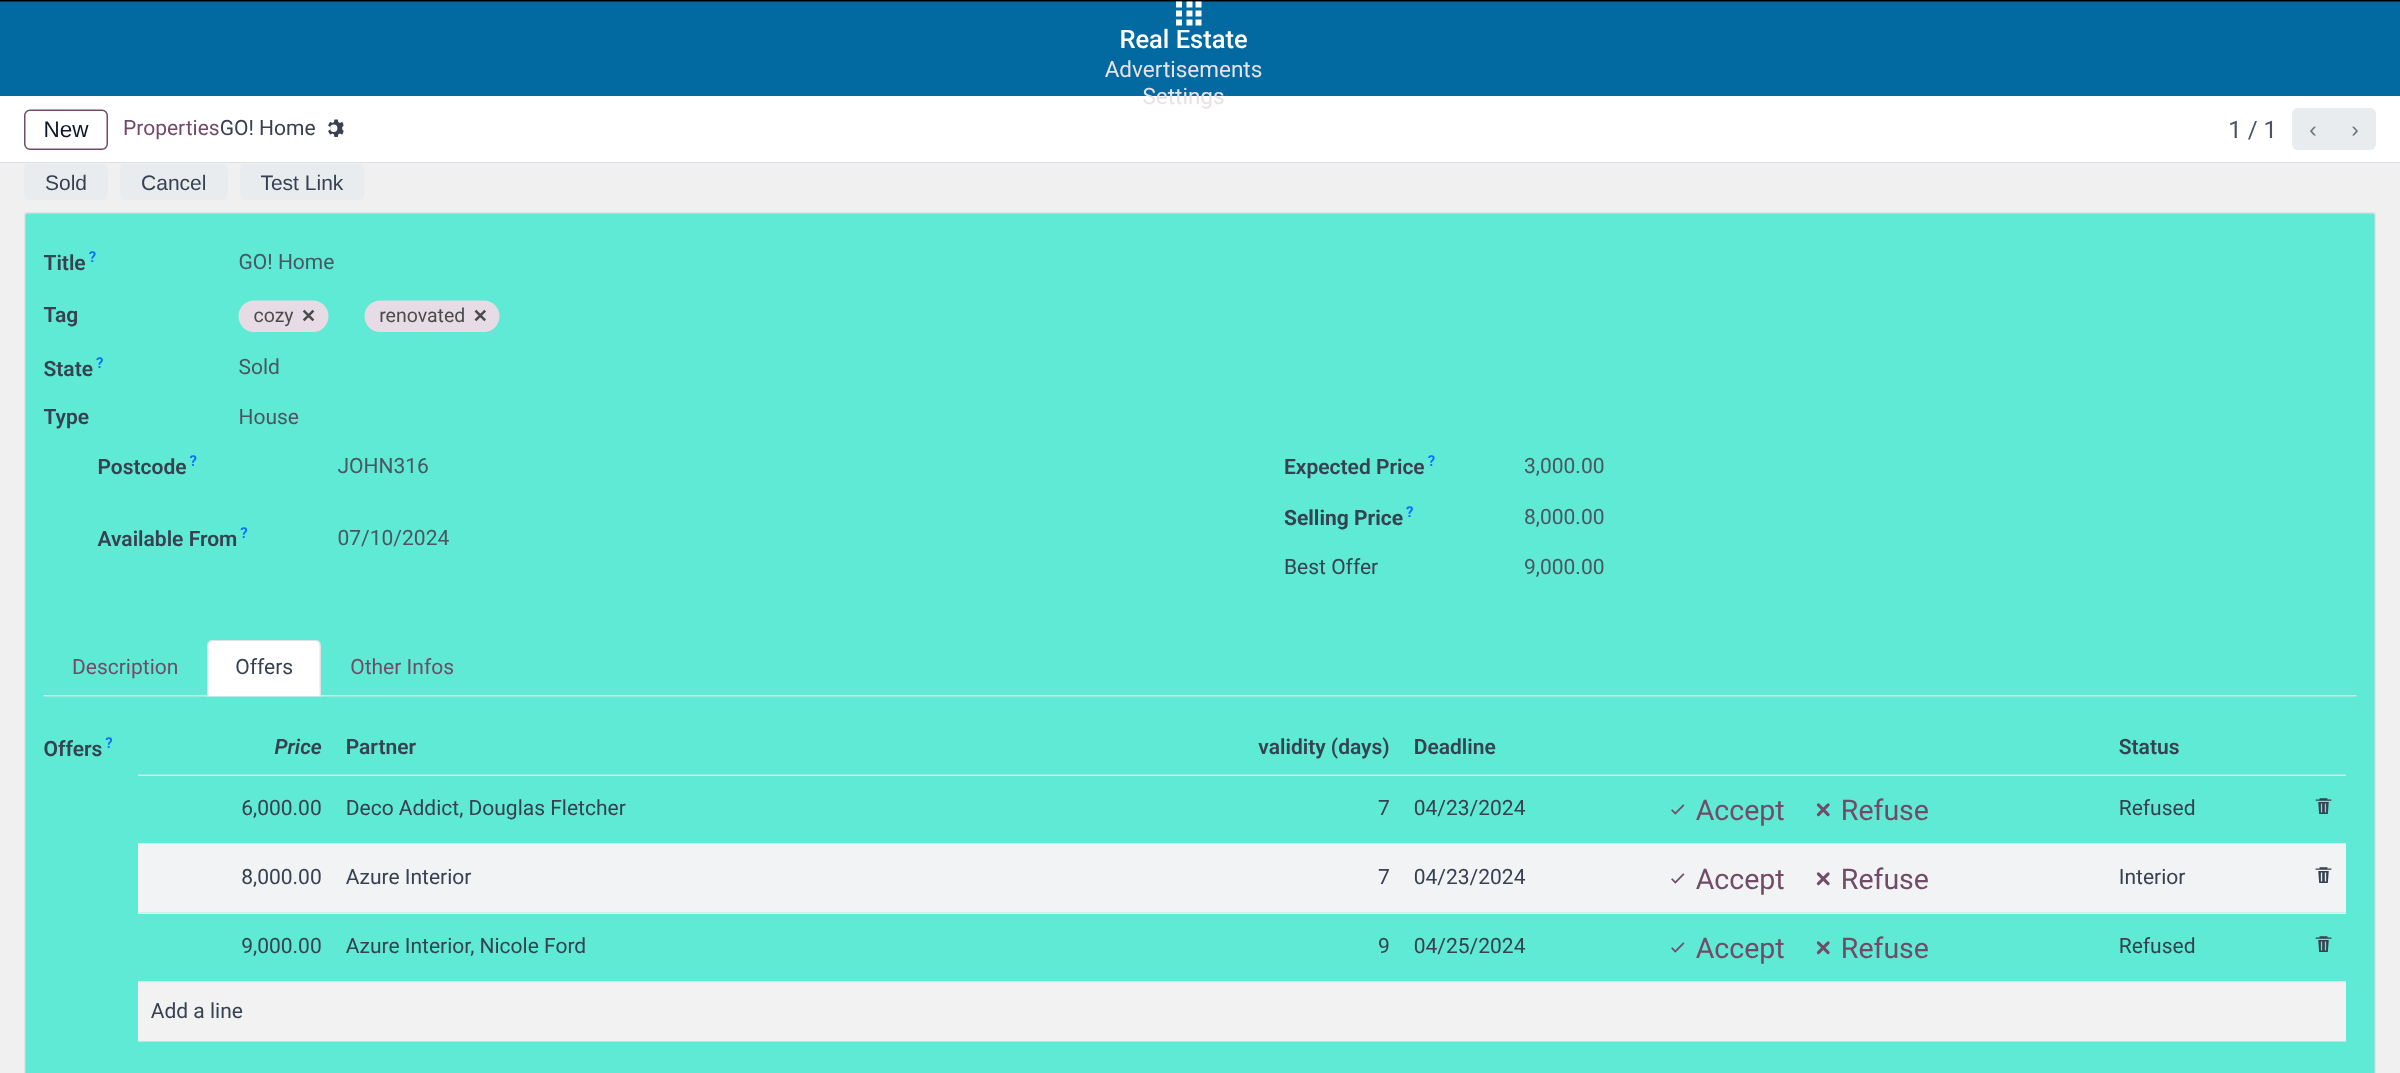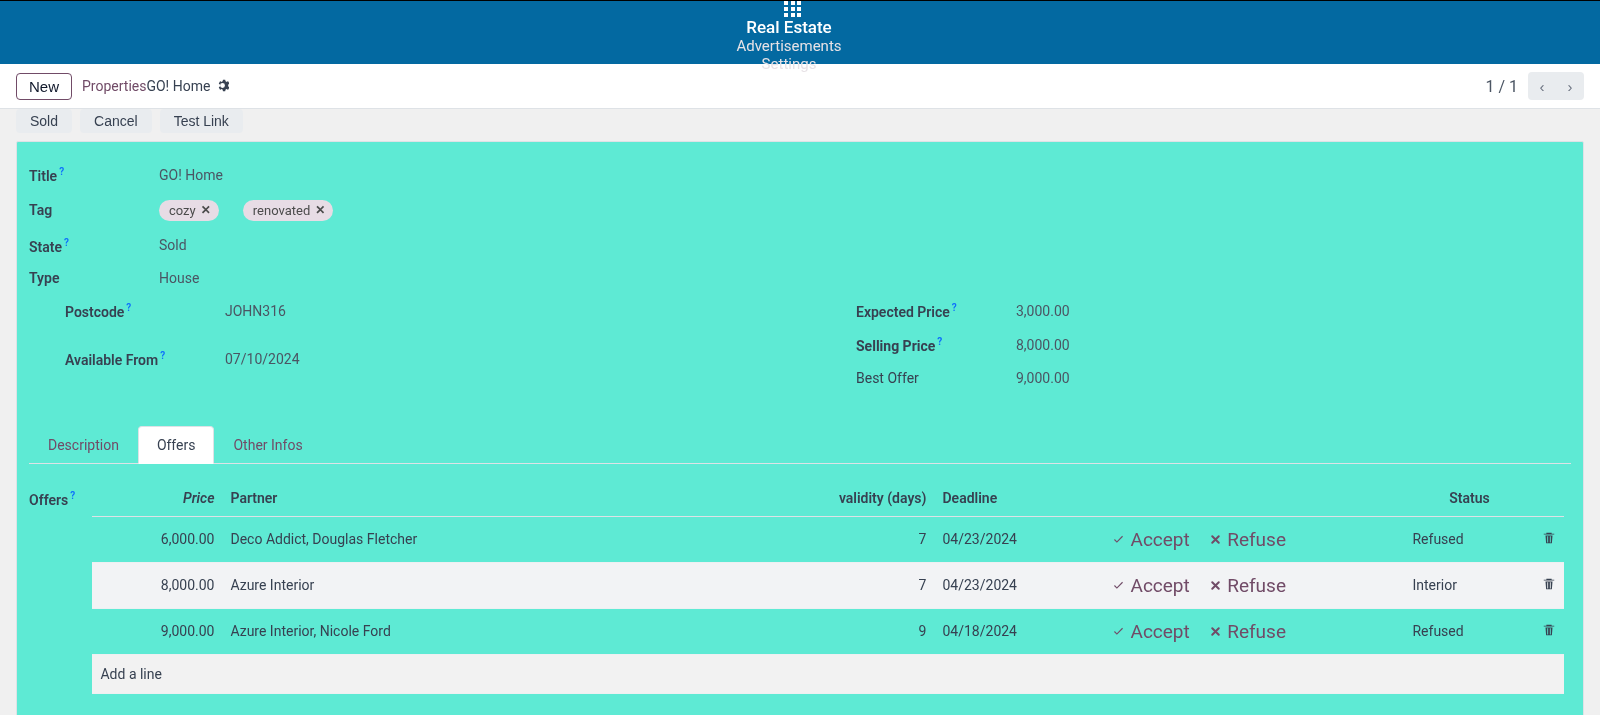--- a/index.html
+++ b/index.html
@@ -393,21 +393,21 @@
       <span class="offers-label"><span>Offers</span><span class="help-q">?</span></span>
       <div class="offers-table-wrap">
         <table class="offers">
           <thead>
             <tr>
               <th class="num" style="width:130px;font-style:italic;">Price</th>
               <th>Partner</th>
               <th class="num" style="width:120px;">validity (days)</th>
               <th style="width:170px;">Deadline</th>
               <th style="width:300px;"></th>
-              <th style="width:130px;text-align:center;">Status</th>
+              <th style="width:130px;">Status</th>
               <th style="width:30px;"></th>
             </tr>
           </thead>
           <tbody>
             <tr>
               <td class="num">6,000.00</td>
               <td>Deco Addict, Douglas Fletcher</td>
               <td class="num">7</td>
               <td>04/23/2024</td>
               <td>
@@ -450,21 +450,21 @@
               </td>
               <td>Interior</td>
               <td class="trash"><svg viewBox="0 0 16 16" fill="#374151">
                     <path d="M5 2h6v1h3v1H2V3h3V2zm-1 3h8l-.7 9H4.7L4 5zm2 1v7h1V6H6zm3 0v7h1V6H9z"></path>
                   </svg></td>
             </tr>
             <tr>
               <td class="num">9,000.00</td>
               <td>Azure Interior, Nicole Ford</td>
               <td class="num">9</td>
-              <td>04/18/2024</td>
+              <td>04/25/2024</td>
               <td>
                 <span class="act-link">
                     <svg viewBox="0 0 16 16" fill="#714B67">
                       <path d="M13.5 4.5L6 12 2.5 8.5l1-1L6 10l6.5-6.5z"></path>
                     </svg>
                     <span>Accept</span>
                   </span>
                 <span class="act-link">
                     <svg viewBox="0 0 16 16" fill="#714B67">
                       <path d="M12 4l-8 8M4 4l8 8" stroke="#714B67" stroke-width="2.5" stroke-linecap="round"></path>

